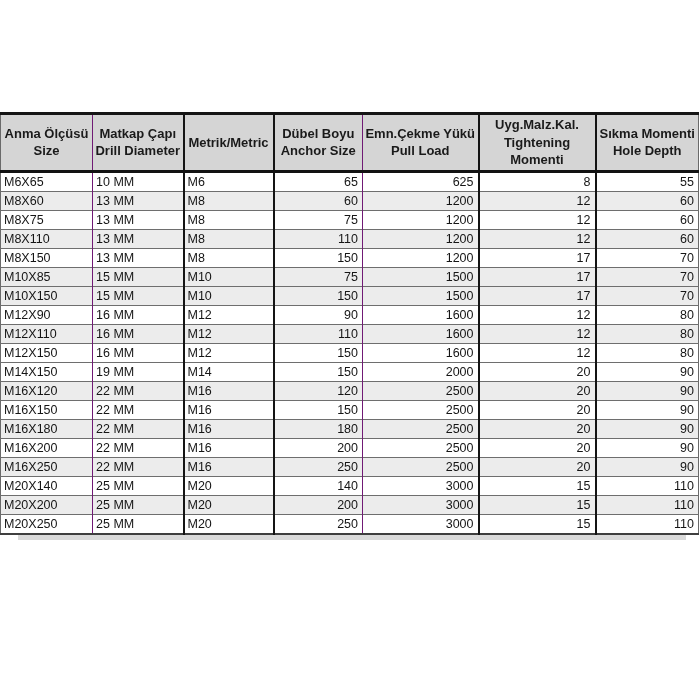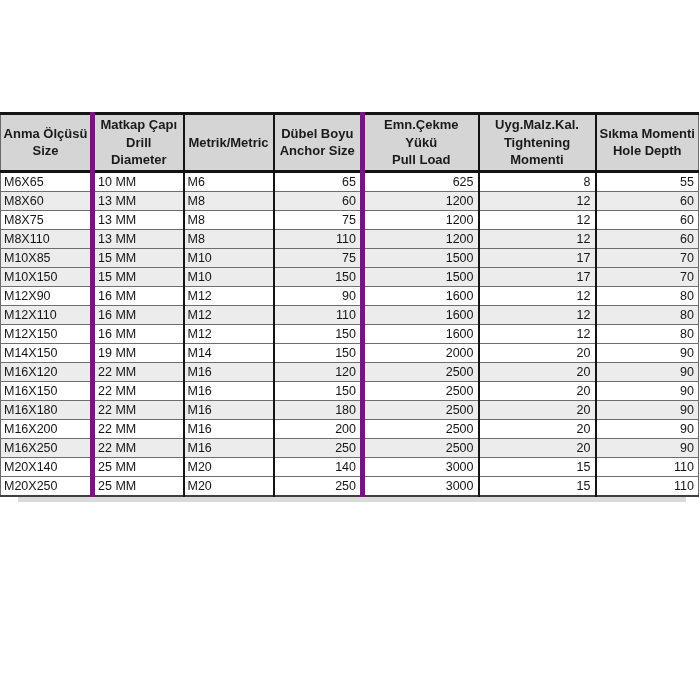--- a/index.html
+++ b/index.html
@@ -37,21 +37,21 @@
     font-size:12.5px;
     color:#151515;
     height:18px;
     padding:0 4px 0 3px;
     border-top:1px solid #6e6e6e;
     white-space:nowrap;
     overflow:hidden;
     background:#ffffff;
   }
   tr.alt td { background:#ececec; }
-  .b-thin  { border-left:5px solid #701a75; }
+  .b-thin  { border-left:1px solid #701a75; }
   .b-thick { border-left:2px solid #141414; }
   td.num { text-align:right; }
   td.txt { text-align:left; }
 
   .notch {
     position:absolute;
     top:123px;
     width:14px; height:5px;
     background:#c9c9c9;
   }
@@ -141,20 +141,29 @@
         </tr>
         <tr class="alt">
           <td class="txt">M8X110</td>
           <td class="txt b-thin">13 MM</td>
           <td class="txt b-thick">M8</td>
           <td class="num b-thick">110</td>
           <td class="num b-thin">1200</td>
           <td class="num b-thick">12</td>
           <td class="num b-thick">60</td>
         </tr>
+        <tr>
+          <td class="txt">M8X150</td>
+          <td class="txt b-thin">13 MM</td>
+          <td class="txt b-thick">M8</td>
+          <td class="num b-thick">150</td>
+          <td class="num b-thin">1200</td>
+          <td class="num b-thick">17</td>
+          <td class="num b-thick">70</td>
+        </tr>
         <tr class="alt">
           <td class="txt">M10X85</td>
           <td class="txt b-thin">15 MM</td>
           <td class="txt b-thick">M10</td>
           <td class="num b-thick">75</td>
           <td class="num b-thin">1500</td>
           <td class="num b-thick">17</td>
           <td class="num b-thick">70</td>
         </tr>
         <tr class="alt">
@@ -249,20 +258,29 @@
         </tr>
         <tr>
           <td class="txt">M20X140</td>
           <td class="txt b-thin">25 MM</td>
           <td class="txt b-thick">M20</td>
           <td class="num b-thick">140</td>
           <td class="num b-thin">3000</td>
           <td class="num b-thick">15</td>
           <td class="num b-thick">110</td>
         </tr>
+        <tr class="alt">
+          <td class="txt">M20X200</td>
+          <td class="txt b-thin">25 MM</td>
+          <td class="txt b-thick">M20</td>
+          <td class="num b-thick">200</td>
+          <td class="num b-thin">3000</td>
+          <td class="num b-thick">15</td>
+          <td class="num b-thick">110</td>
+        </tr>
         <tr>
           <td class="txt">M20X250</td>
           <td class="txt b-thin">25 MM</td>
           <td class="txt b-thick">M20</td>
           <td class="num b-thick">250</td>
           <td class="num b-thin">3000</td>
           <td class="num b-thick">15</td>
           <td class="num b-thick">110</td>
         </tr>
       </tbody>

